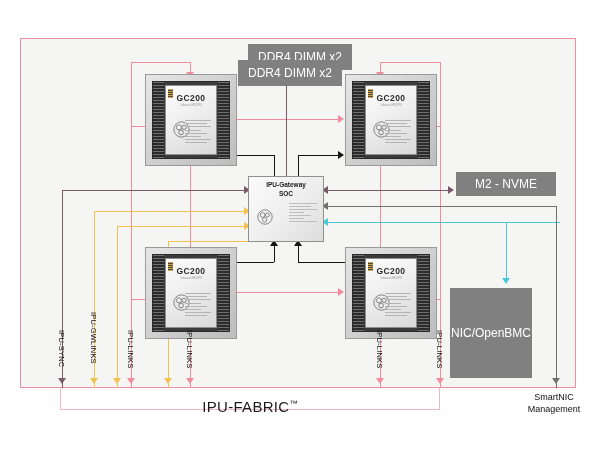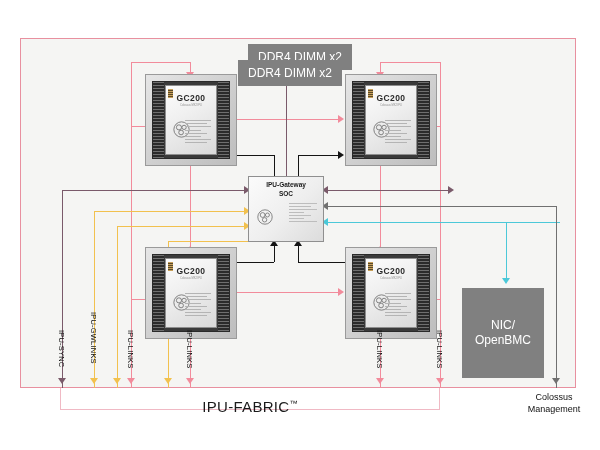--- a/index.html
+++ b/index.html
@@ -179,22 +179,25 @@
   <div class="ln v" style="left:556px;top:206px;height:182px;border-color:#707070"></div>
   <div class="ar ar-d" style="left:552px;top:378px;border-top-color:#707070"></div>
 
   <div class="gbox" style="left:248px;top:44px;width:104px;height:26px;">
     <span>DDR4 DIMM x2</span>
   </div>
   <div class="gbox" style="left:238px;top:60px;width:104px;height:26px;">
     <span>DDR4 DIMM x2</span>
   </div>
 
-
-  <div class="gbox" style="left:462px;top:288px;width:82px;height:90px;flex-direction:column;justify-content:center;">
+  <div class="gbox" style="left:456px;top:172px;width:100px;height:24px;">
+    <span>M2 - NVME</span>
+  </div>
+
+  <div class="gbox" style="left:450px;top:288px;width:82px;height:90px;flex-direction:row;justify-content:center;">
     <span>NIC/</span>
     <span>OpenBMC</span>
   </div>
 
   <div class="chip" style="left:145px;top:74px;">
     <div class="sub">
       <div class="pins"></div>
       <div class="die">
         <div class="corner-mark"></div>
         <div class="die-title">GC200</div>
@@ -330,17 +333,17 @@
   <span class="vlabel" style="left:98px;top:312px;">IPU-GWLINKS</span>
   <span class="vlabel" style="left:135px;top:330px;">IPU-LINKS</span>
   <span class="vlabel" style="left:194px;top:330px;">IPU-LINKS</span>
   <span class="vlabel" style="left:384px;top:330px;">IPU-LINKS</span>
   <span class="vlabel" style="left:444px;top:330px;">IPU-LINKS</span>
 
   <div class="fabric-bracket"></div>
   <div class="fabric-label"><span>IPU-FABRIC</span><span class="tm">™</span></div>
 
   <div class="bmc">
-    <div>Colossus</div>
+    <div>SmartNIC</div>
     <div>Management</div>
   </div>
 
 </div>
 
 </body></html>

